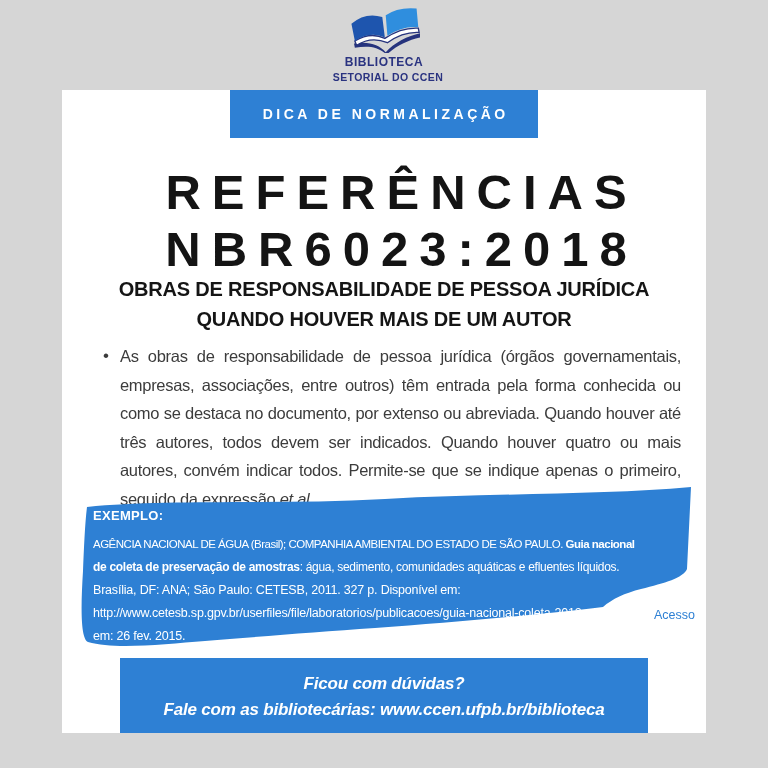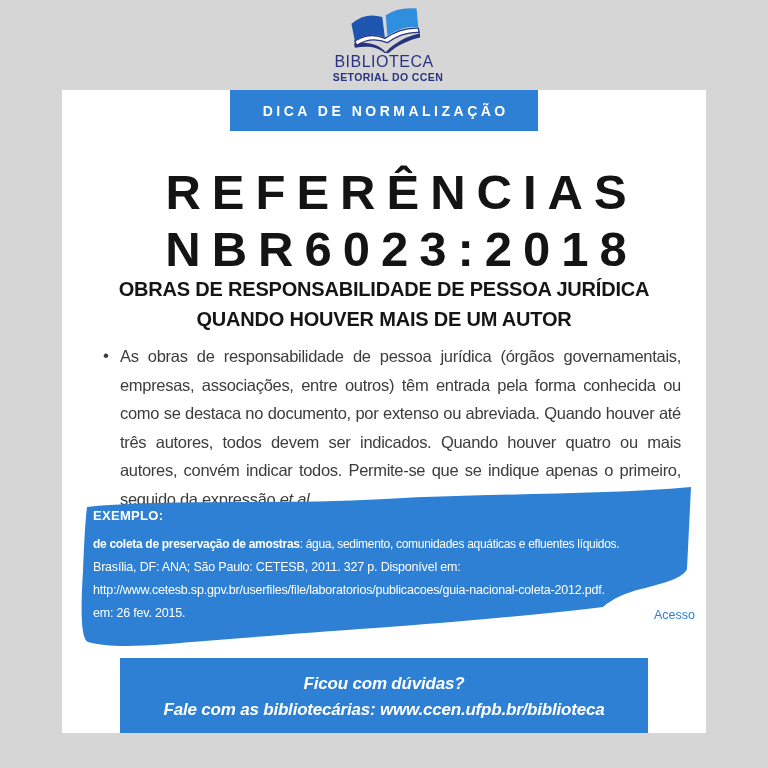--- a/index.html
+++ b/index.html
@@ -5,37 +5,37 @@
   html,body{margin:0;padding:0;}
   body{background:#bfbfbf;font-family:"Liberation Sans",sans-serif;}
   .poster{
     position:relative;width:768px;height:768px;margin:0 auto;overflow:hidden;
     background:var(--background,#d6d6d6);
   }
   
   .logo{position:absolute;top:5px;left:0;right:0;text-align:center;}
   .logo svg{display:block;margin:0 auto;width:96px;height:48px;}
   .logo-title{
-    font-weight:400;font-size:16px;letter-spacing:.5px;line-height:18px;
+    font-weight:700;font-size:12px;letter-spacing:.5px;line-height:18px;
     color:var(--navy,#2a3380);margin-top:0;
   }
   .logo-subtitle{
     font-weight:700;font-size:10.5px;letter-spacing:.4px;line-height:13px;
     color:var(--navy,#2a3380);
     padding-left:8px;
   }
   
   .card{
     position:absolute;left:62px;top:90px;width:644px;height:643px;
     background:var(--card,#ffffff);
   }
   
   .dica{
     position:absolute;top:0;left:50%;transform:translateX(-50%);
-    width:308px;height:41px;background:var(--accent_blue,#2e80d4);
+    width:308px;height:48px;background:var(--accent_blue,#2e80d4);
     display:flex;align-items:center;justify-content:center;
   }
   .dica span{
     color:#fff;font-weight:700;font-size:14px;letter-spacing:3.5px;text-indent:3.5px;
   }
   
   .title{
     position:absolute;top:62px;left:0;width:100%;margin:12px;text-align:center;
     color:var(--title_text,#141414);font-weight:800;font-size:49px;line-height:57px;
     letter-spacing:11px;text-indent:11px;
@@ -115,20 +115,21 @@
       <span class="bullet">•</span>
       <p class="par-text"><span>As obras de responsabilidade de pessoa jurídica (órgãos governamentais, empresas, associações, entre outros) têm entrada pela forma conhecida ou como se destaca no documento, por extenso ou abreviada. Quando houver até três autores, todos devem ser indicados. Quando houver quatro ou mais autores, convém indicar todos. Permite-se que se indique apenas o primeiro, seguido da expressão </span><em>et al.</em></p>
     </div>
 
     <div class="exemplo">
       <svg class="marker" viewBox="0 0 624 168" preserveAspectRatio="none" aria-hidden="true">
         <path d="M 12 24 C 90 16 200 22 310 16 C 420 10 530 12 616 4 L 612 86 C 608 95 590 100 566 106 C 550 110 537 116 528 124 C 470 131 380 139 300 145 C 240 149 180 154 130 158 C 90 161 40 167 13 159 C 5 156 6 120 8 88 C 9 64 10 40 12 24 Z"></path>
       </svg>
       <div class="ex-content">
         <div class="ex-label">EXEMPLO:</div>
+        <div class="ex-line ex-l1"><span>AGÊNCIA NACIONAL DE ÁGUA (Brasil); COMPANHIA AMBIENTAL DO ESTADO DE SÃO PAULO. </span><b>Guia nacional</b></div>
         <div class="ex-line ex-l2"><b>de coleta de preservação de amostras</b><span>: água, sedimento, comunidades aquáticas e efluentes líquidos.</span></div>
         <div class="ex-line">Brasília, DF: ANA; São Paulo: CETESB, 2011. 327 p. Disponível em:</div>
         <div class="ex-line">http://www.cetesb.sp.gpv.br/userfiles/file/laboratorios/publicacoes/guia-nacional-coleta-2012.pdf.</div>
         <div class="ex-line">em: 26 fev. 2015.</div>
         <span class="acesso">Acesso</span>
       </div>
     </div>
 
     <div class="footer-banner">
       <div>Ficou com dúvidas?</div>

